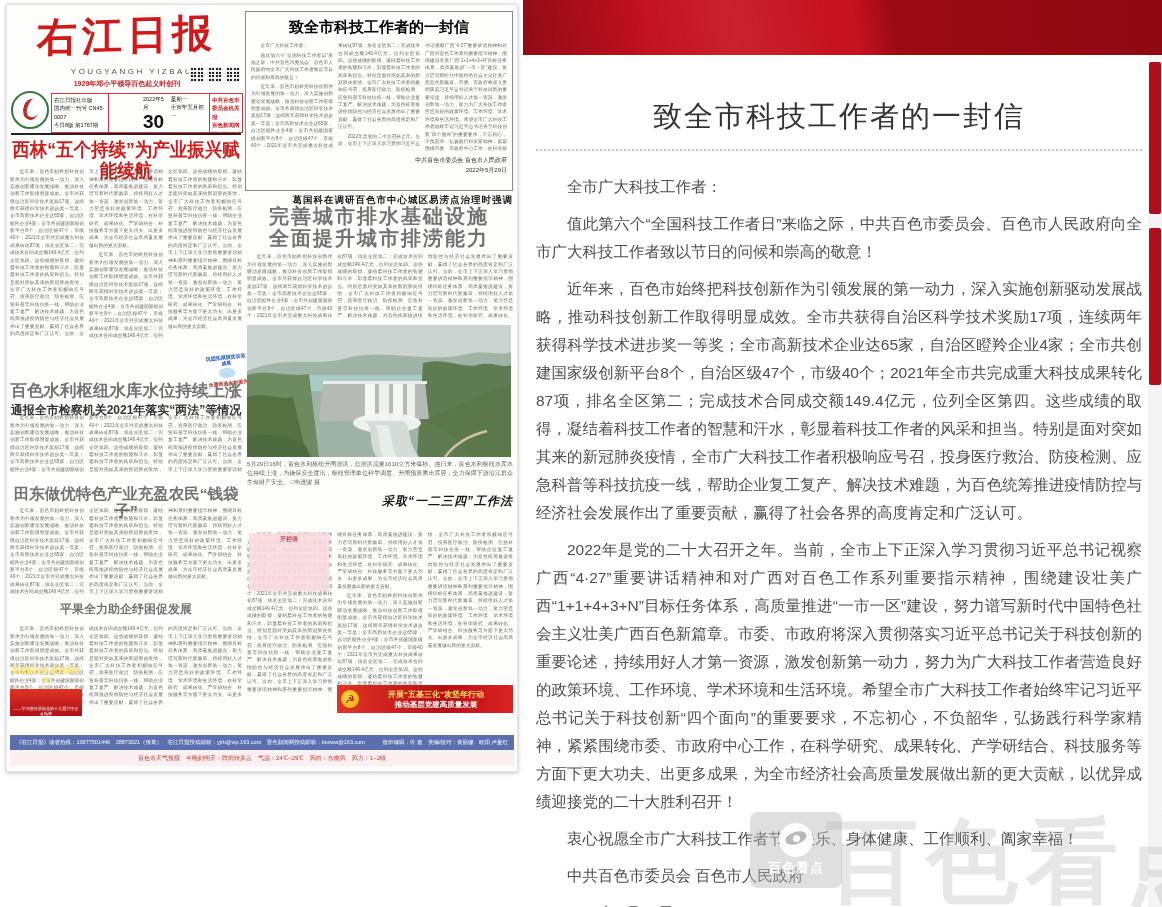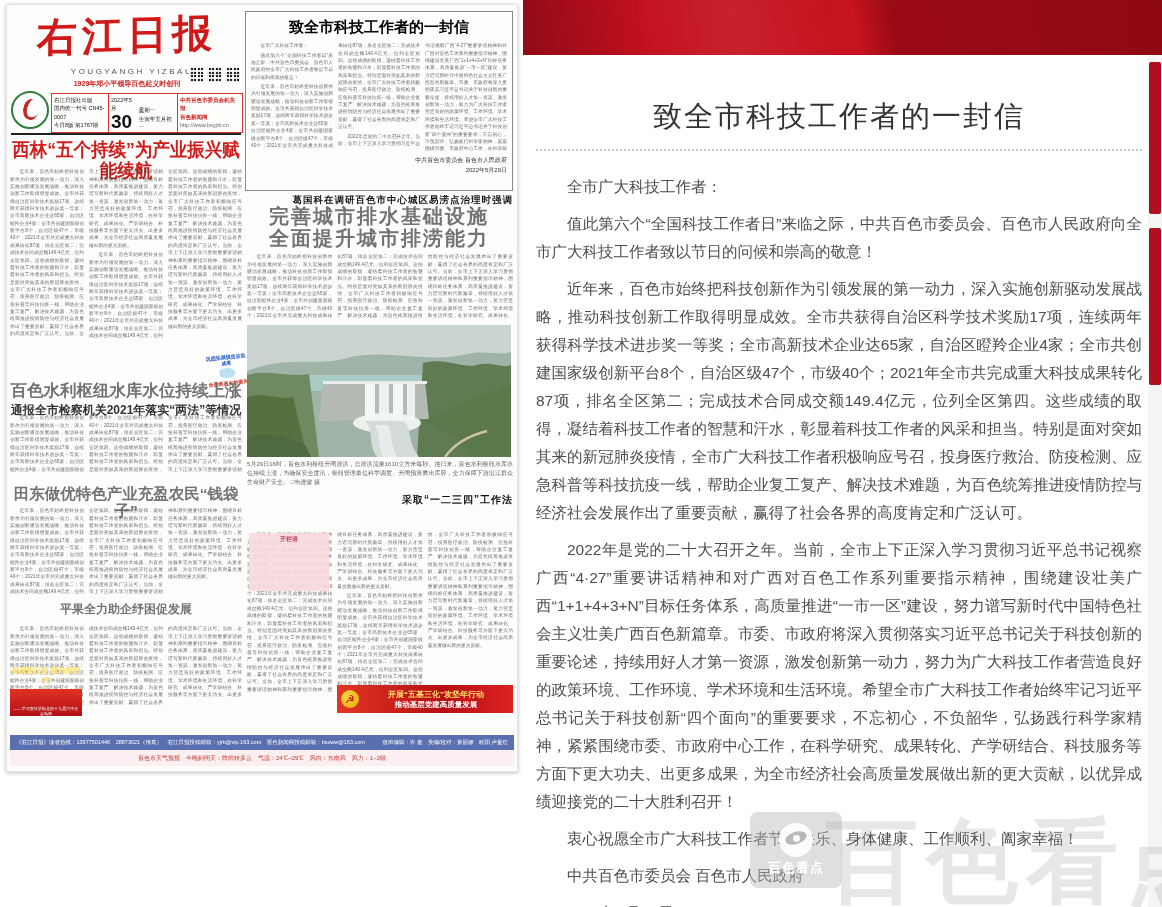--- a/index.html
+++ b/index.html
@@ -17,21 +17,21 @@
   .qr-row{right:274px;top:62px;display:flex;gap:3px;}
   .qr{width:15px;height:15px;background-color:#222;
       background-image:repeating-linear-gradient(0deg,rgba(255,255,255,.9) 0 1.5px,transparent 1.5px 3.5px),
                        repeating-linear-gradient(90deg,rgba(255,255,255,.9) 0 1.5px,transparent 1.5px 3.5px);}
   .emblem{left:4px;top:86px;width:34px;height:34px;border:2px solid #2f7d3b;border-radius:50%;background:#fff;}
   .emblem::after{content:"";position:absolute;left:10px;top:6px;width:12px;height:18px;border-left:4px solid #c62828;
       border-bottom:3px solid #c62828;border-radius:50% 0 50% 60%;transform:rotate(18deg);}
   .infobar{left:44px;top:88px;width:190px;height:38px;border:1px solid #d33;display:flex;font-size:5.5px;color:#222;}
   .infobar .cell{border-right:1px solid #d33;padding:2px 2px;line-height:1.5;overflow:hidden;}
   .infobar .c1{width:52px;}
-  .infobar .c2{width:64px;display:flex;align-items:flex-end;gap:3px;padding:1px 2px;}
+  .infobar .c2{width:64px;display:flex;align-items:flex-start;gap:3px;padding:1px 2px;margin-left:32px;}
   .infobar .c2 .big-day{font-size:19px;font-weight:bold;color:#111;line-height:1;}
   .infobar .c3{flex:1;border-right:none;color:#c22;font-weight:bold;}
   .mast-rule{left:4px;top:128px;width:230px;height:2px;background:#222;}
 
   .np-headline{font-weight:bold;text-align:center;color:#737373;line-height:1.12;}
   .h-xilin{left:3px;top:136px;width:232px;font-size:17.5px;color:#cf1c1c;transform:scaleY(1.08);}
   .h-proc{left:3px;top:376px;width:232px;font-size:16.5px;}
   .sub-proc{left:3px;top:397px;width:232px;text-align:center;font-size:12px;font-weight:bold;color:#333;}
   .h-tiandong{left:3px;top:480px;width:232px;font-size:15.5px;}
   .h-pingguo{left:3px;top:598px;width:232px;font-size:12px;}
@@ -63,21 +63,21 @@
 
   
   .letterbox{left:238px;top:6px;width:268px;height:180px;border:1px solid #8a8a8a;padding:4px 5px;box-sizing:border-box;}
   .letterbox .bt{font-size:15px;font-weight:bold;text-align:center;color:#000;margin:2px 0 5px;}
   .letterbox .sign{font-size:6px;color:#333;text-align:right;line-height:1.6;margin-top:2px;}
 
   .kicker{font-weight:bold;text-align:right;color:#141414;}
   .k-drain{left:238px;top:189px;width:268px;font-size:9.5px;letter-spacing:1px;}
   .h-drain1{left:238px;top:200px;width:268px;font-size:20px;letter-spacing:2px;}
   .h-drain2{left:238px;top:222px;width:268px;font-size:20px;letter-spacing:2px;}
-  .k-party{left:238px;top:488px;width:268px;font-size:10px;letter-spacing:1px;}
+  .k-party{left:238px;top:488px;width:268px;font-size:12px;letter-spacing:1px;font-style:italic;}
   .h-party{left:238px;top:499px;width:268px;font-size:16.5px;}
 
   .photo{left:240px;top:320px;width:264px;height:132px;}
   .caption{left:240px;top:455px;width:266px;font-size:6px;color:#444;text-align:justify;line-height:1.5;opacity:.85;}
 
   .intro-box{left:242px;top:528px;width:80px;height:58px;background:#f9dade;opacity:.9;}
   .intro-box span{display:block;text-align:center;font-size:6px;font-weight:bold;color:#b03040;margin-top:2px;}
 
   .banner-party{left:330px;top:680px;width:176px;height:28px;background:linear-gradient(90deg,#e23524,#b60e14 60%,#d22);
     display:flex;align-items:center;padding:0 4px;box-sizing:border-box;gap:4px;}

